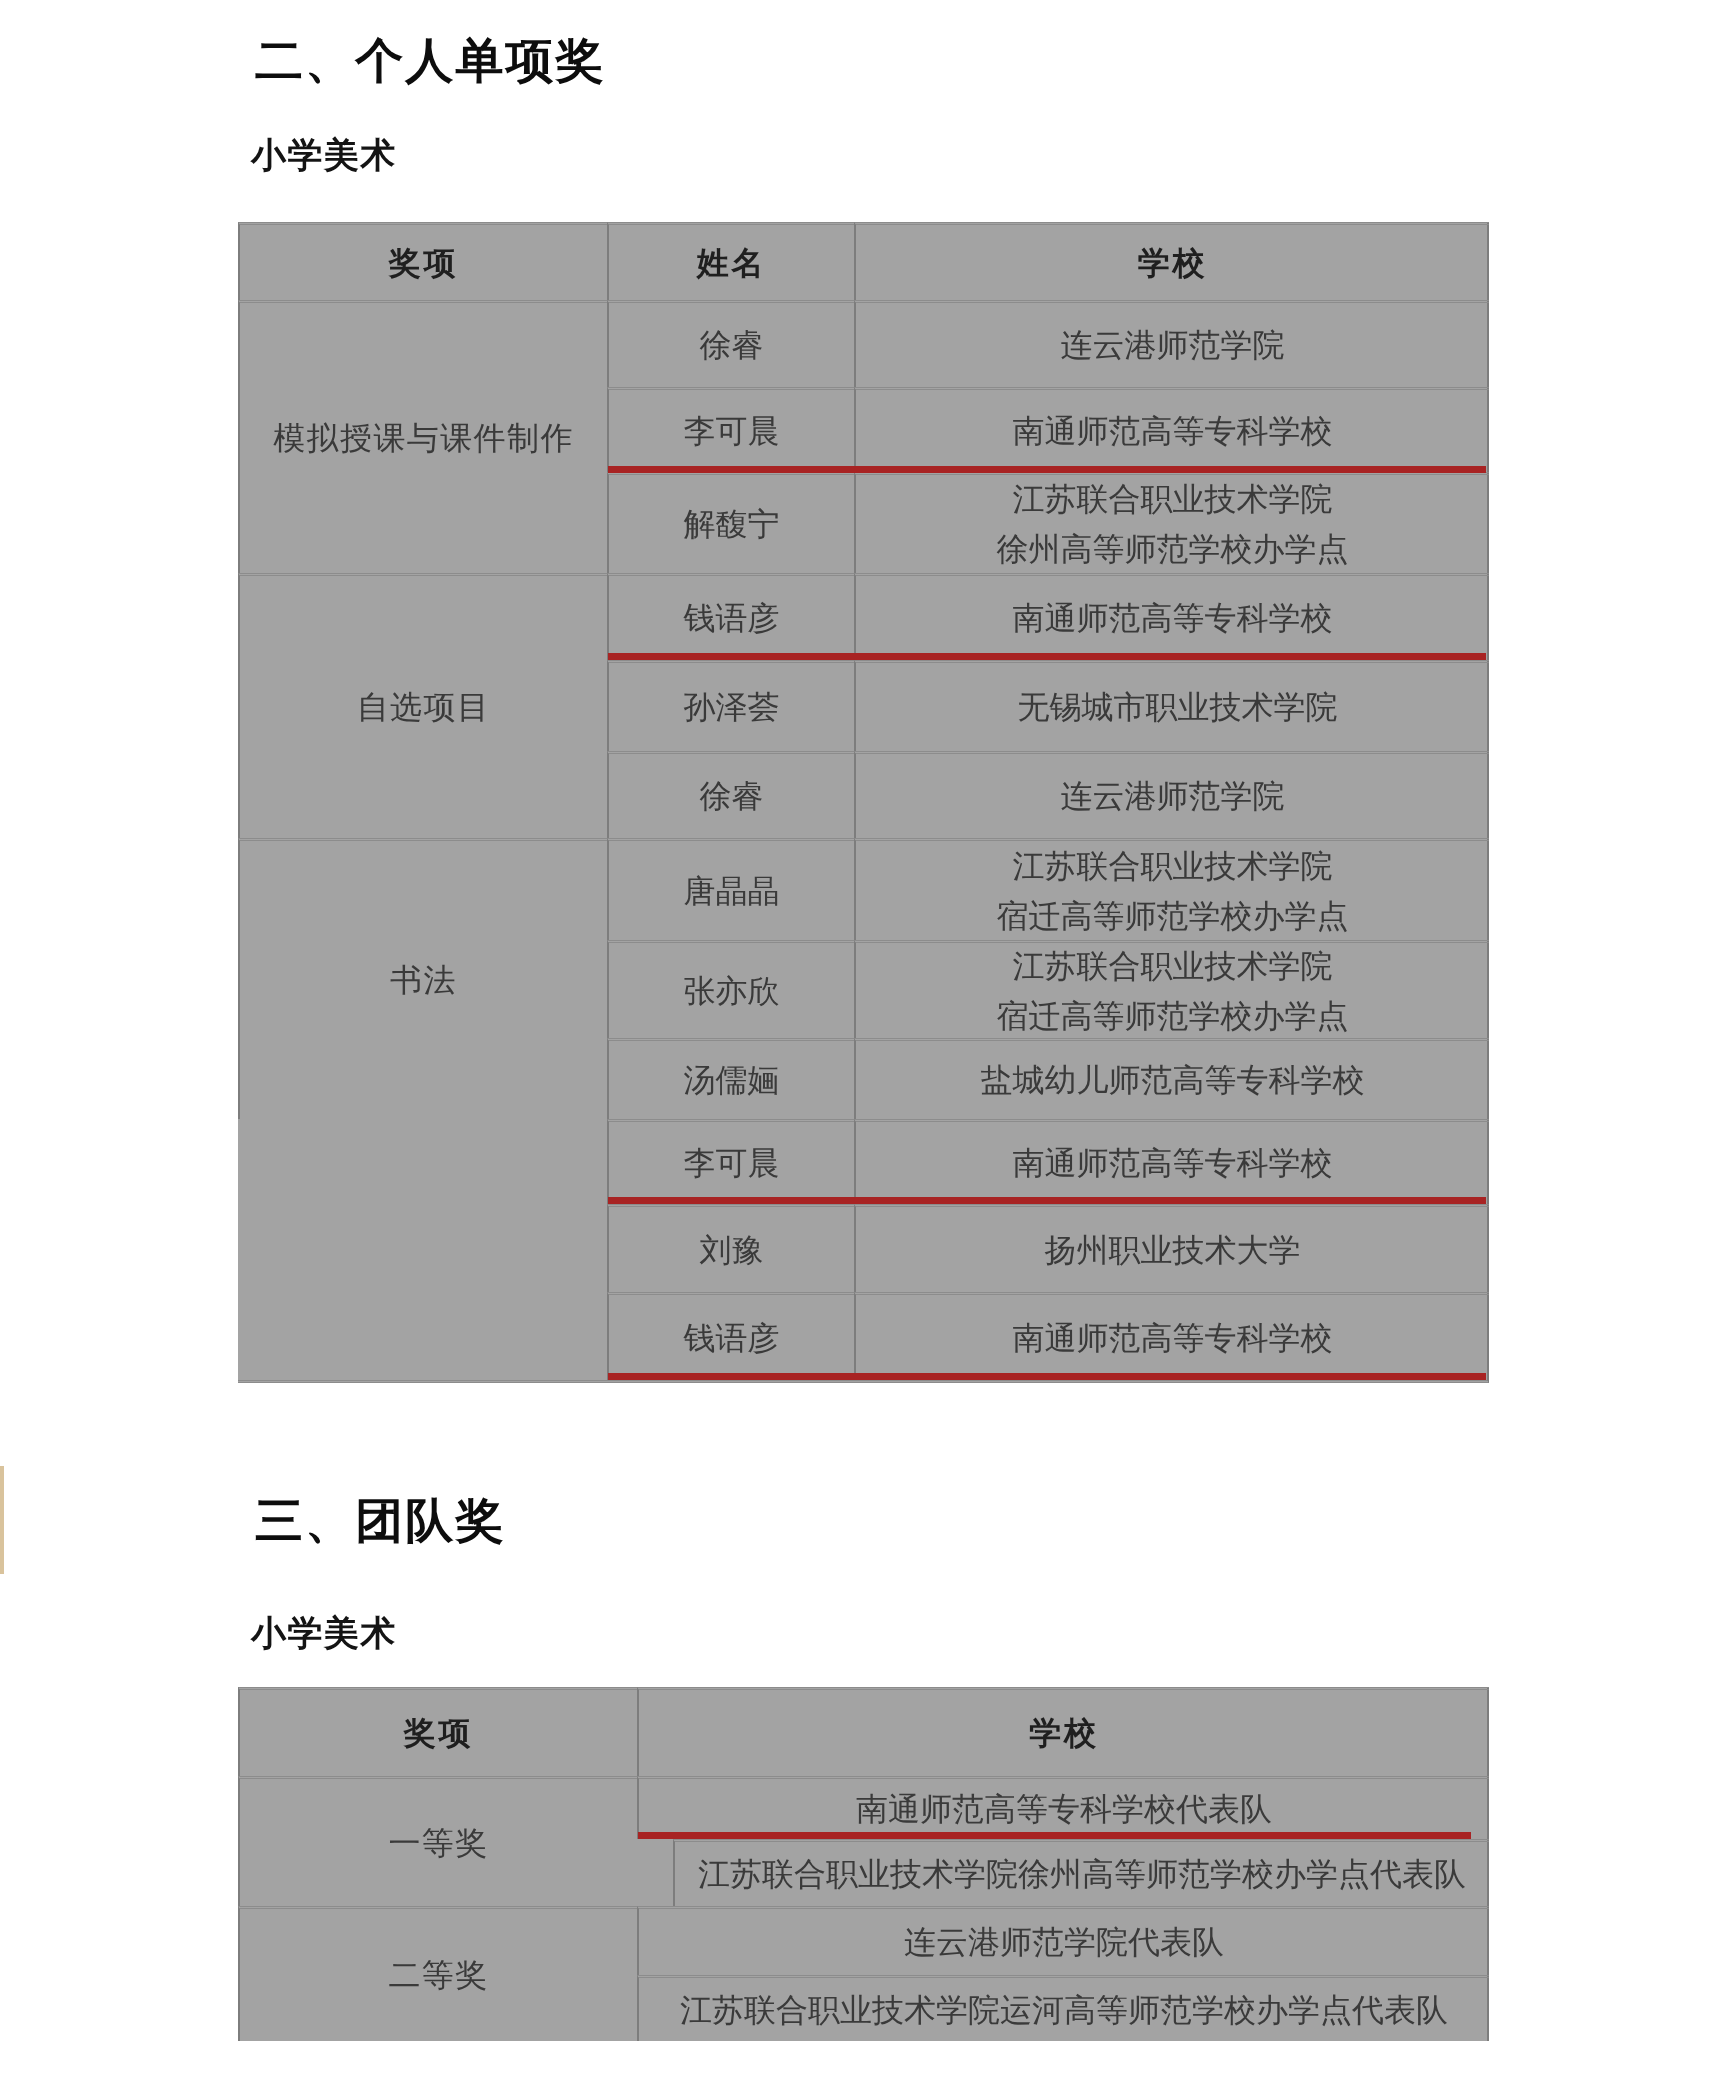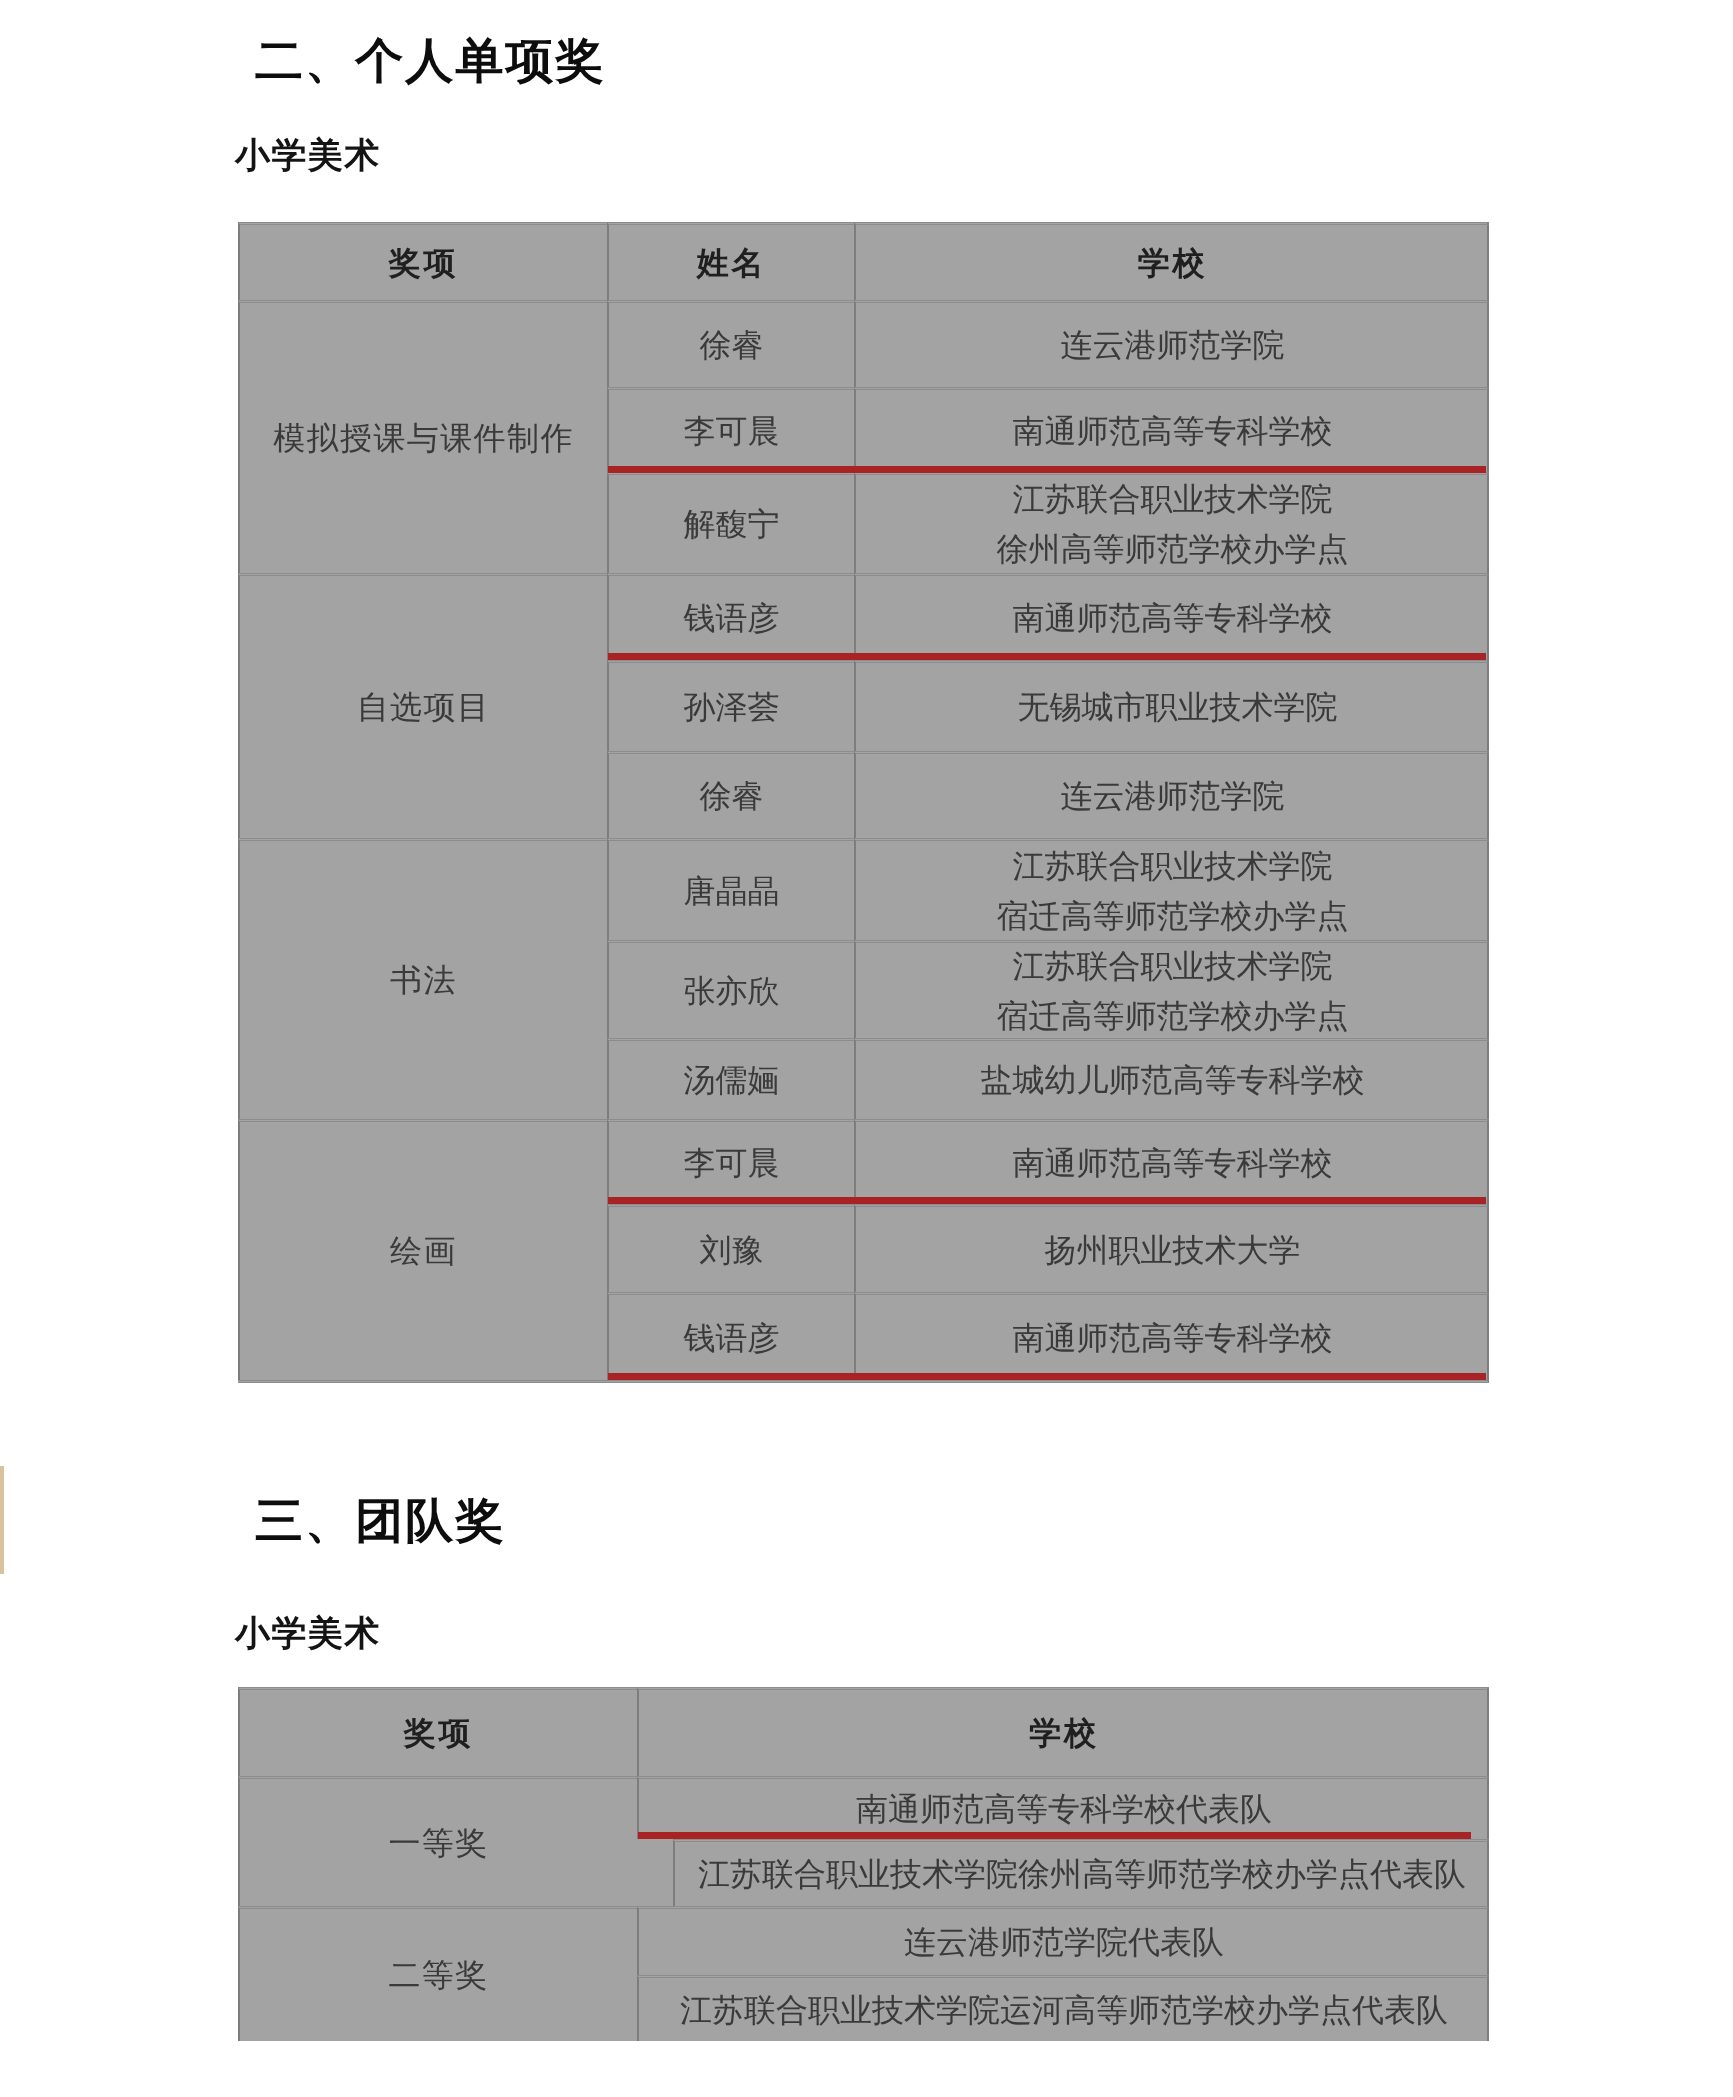--- a/index.html
+++ b/index.html
@@ -6,21 +6,21 @@
   html,body { width:1734px; height:2097px; background:#ffffff; overflow:hidden; }
   body { position:relative; font-family:"Liberation Serif","DejaVu Serif",serif; }
 
   .h-title {
     position:absolute; left:255px;
     font-family:"Liberation Sans","DejaVu Sans",sans-serif;
     font-weight:bold; font-size:48px; line-height:1.1; color:#0d0d0d;
     letter-spacing:2.1px;
   }
   .h-sub {
-    position:absolute; left:235px;
+    position:absolute; left:251px;
     font-family:"Liberation Sans","DejaVu Sans",sans-serif;
     font-weight:bold; font-size:35px; line-height:1.1; color:#141414;
     letter-spacing:1.4px;
   }
   #title-individual { top:35px; }
   #subtitle-individual { top:136px; }
   #title-team { top:1495px; }
   #subtitle-team { top:1614px; }
 
   .gtable { position:absolute; display:grid; background:#a3a3a3; }
@@ -95,21 +95,20 @@
   <div class="cell award edge" style="grid-row:8/span 3;grid-column:1;">书法</div>
   <div class="cell cb" style="grid-row:8;grid-column:2;">唐晶晶</div>
   <div class="cell cb" style="grid-row:8;grid-column:3;">江苏联合职业技术学院
 宿迁高等师范学校办学点</div>
   <div class="cell cb" style="grid-row:9;grid-column:2;">张亦欣</div>
   <div class="cell cb" style="grid-row:9;grid-column:3;">江苏联合职业技术学院
 宿迁高等师范学校办学点</div>
   <div class="cell cb" style="grid-row:10;grid-column:2;">汤儒婳</div>
   <div class="cell cb" style="grid-row:10;grid-column:3;">盐城幼儿师范高等专科学校</div>
 
-  <div class="cell award edge" style="grid-row:11/span 3;grid-column:1;">绘画</div>
   <div class="cell cb" style="grid-row:11;grid-column:2;">李可晨</div>
   <div class="cell cb" style="grid-row:11;grid-column:3;">南通师范高等专科学校</div>
   <div class="cell cb" style="grid-row:12;grid-column:2;">刘豫</div>
   <div class="cell cb" style="grid-row:12;grid-column:3;">扬州职业技术大学</div>
   <div class="cell cb" style="grid-row:13;grid-column:2;">钱语彦</div>
   <div class="cell cb" style="grid-row:13;grid-column:3;">南通师范高等专科学校</div>
 </div>
 
 <div class="h-title" id="title-team">三、团队奖</div>
 <div class="h-sub" id="subtitle-team">小学美术</div>

